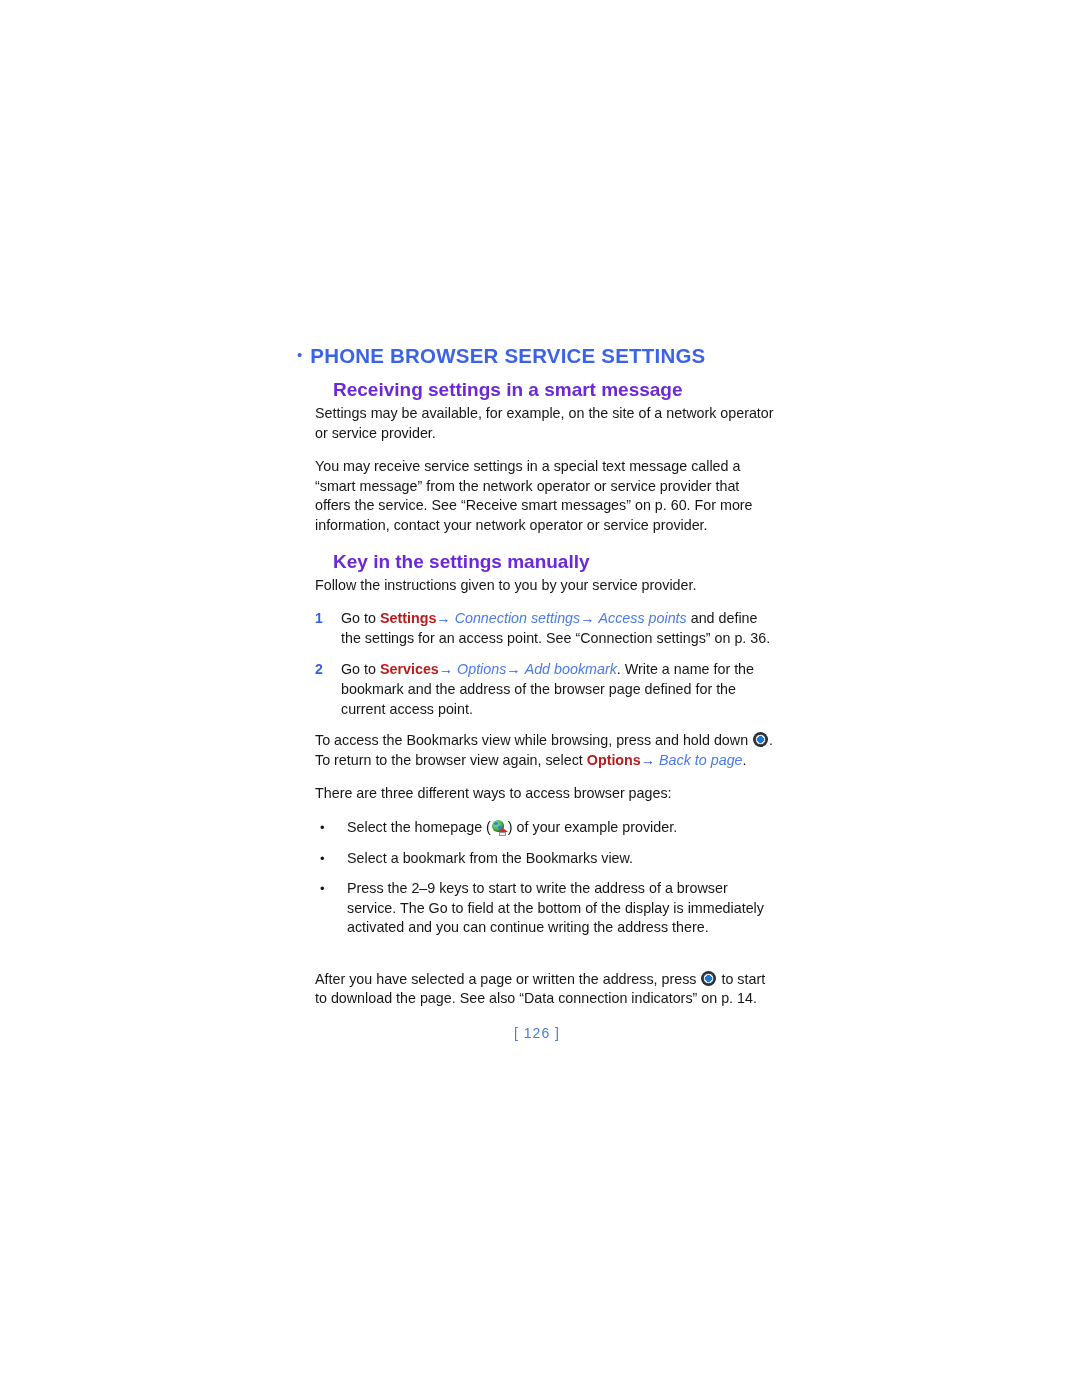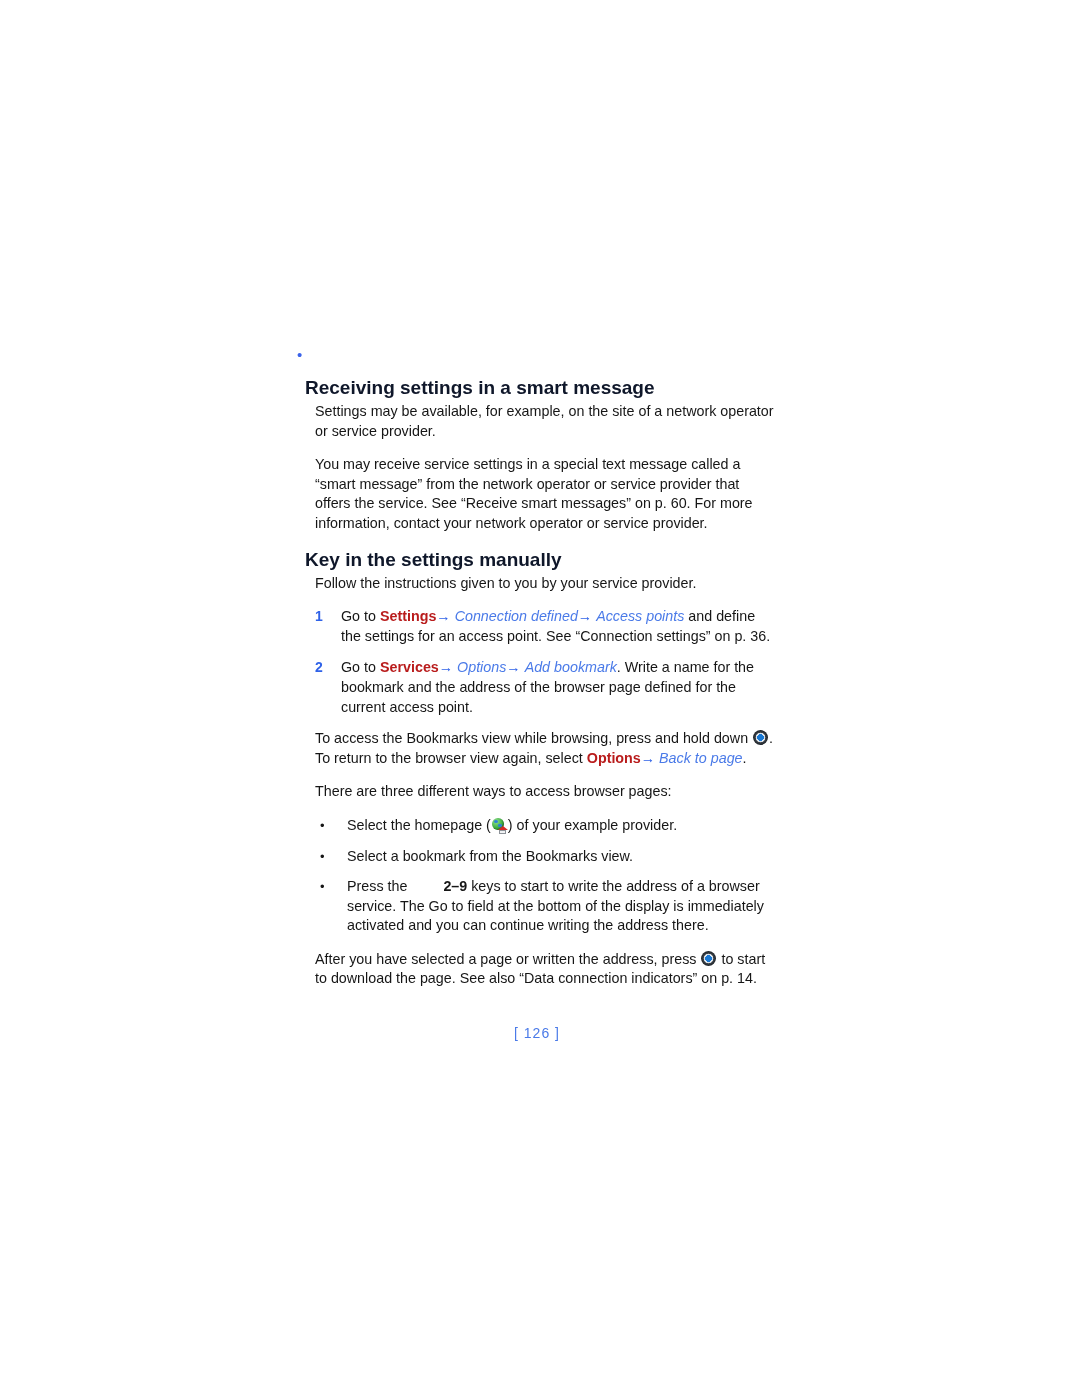--- a/index.html
+++ b/index.html
@@ -37,25 +37,25 @@
   }
   .h1 {
     color: #3b63ea;
     font-size: 20.5px;
     font-weight: bold;
     letter-spacing: 0.2px;
     line-height: 24px;
     margin: 0;
   }
   .h2 {
-    color: #0f172a;
+    color: #6d28d9;
     font-size: 19px;
     font-weight: bold;
     line-height: 23px;
-    margin: 0 0 3px 8px;
+    margin: 0 0 3px 36px;
   }
   .h2.spaced {
     margin-top: 20px;
   }
 
   
   .para {
     color: #161616;
     font-size: 14.3px;
     line-height: 19.6px;
@@ -73,22 +73,21 @@
   .i-blue {
     color: #4a7ae8;
     font-style: italic;
   }
   .arrow {
     color: #2f62e8;
     font-weight: normal;
   }
   .bold-dark {
     color: #161616;
-    font-weight: bold;
-    margin-left: 32px;
+    font-weight: normal;
   }
 
   
   .num-list {
     margin: 0 0 0 18px;
     padding: 0;
     list-style: none;
   }
   .num-item {
     display: flex;
@@ -229,36 +228,37 @@
   }
 </style>
 </head>
 <body>
 
 <div class="page">
   <div class="content">
 
     <div class="h1-row">
       <span class="h1-bullet">•</span>
+      <h1 class="h1">PHONE BROWSER SERVICE SETTINGS</h1>
     </div>
 
     <h2 class="h2">Receiving settings in a smart message</h2>
 
     <p class="para">Settings may be available, for example, on the site of a network operator or service provider.</p>
 
     <p class="para">You may receive service settings in a special text message called a “smart message” from the network operator or service provider that offers the service. See “Receive smart messages” on p. 60. For more information, contact your network operator or service provider.</p>
 
     <h2 class="h2">Key in the settings manually</h2>
 
     <p class="para">Follow the instructions given to you by your service provider.</p>
 
     <ol class="num-list">
       <li class="num-item">
         <span class="num-marker">1</span>
-        <span class="num-body"><span>Go to </span><span class="b-blue">Settings</span><span class="arrow">→</span> <span class="i-blue">Connection defined</span><span class="arrow">→</span> <span class="i-blue">Access points</span><span> and define the settings for an access point. See “Connection settings” on p. 36.</span></span>
+        <span class="num-body"><span>Go to </span><span class="b-blue">Settings</span><span class="arrow">→</span> <span class="i-blue">Connection settings</span><span class="arrow">→</span> <span class="i-blue">Access points</span><span> and define the settings for an access point. See “Connection settings” on p. 36.</span></span>
       </li>
       <li class="num-item">
         <span class="num-marker">2</span>
         <span class="num-body"><span>Go to </span><span class="b-blue">Services</span><span class="arrow">→</span> <span class="i-blue">Options</span><span class="arrow">→</span> <span class="i-blue">Add bookmark</span><span>. Write a name for the bookmark and the address of the browser page defined for the current access point.</span></span>
       </li>
     </ol>
 
 
     <p class="para nospace"><span>To access the Bookmarks view while browsing, press and hold down </span><span class="icon-joystick"></span><span>.</span><br><span>To return to the browser view again, select </span><span class="b-blue">Options</span><span class="arrow">→</span> <span class="i-blue">Back to page</span><span>.</span></p>
 
@@ -276,18 +276,18 @@
       <li class="bul-item">
         <span class="bul-marker">•</span>
         <span class="bul-body">Select a bookmark from the Bookmarks view.</span>
       </li>
       <li class="bul-item">
         <span class="bul-marker">•</span>
         <span class="bul-body"><span>Press the </span><span class="bold-dark">2–9</span><span> keys to start to write the address of a browser service. The Go to field at the bottom of the display is immediately activated and you can continue writing the address there.</span></span>
       </li>
     </ul>
 
-    <p class="para" style="margin-top:14px;"><span>After you have selected a page or written the address, press </span><span class="icon-joystick"></span><span> to start to download the page. See also “Data connection indicators” on p. 14.</span></p>
+    <p class="para" style="margin-top:32px;"><span>After you have selected a page or written the address, press </span><span class="icon-joystick"></span><span> to start to download the page. See also “Data connection indicators” on p. 14.</span></p>
 
     <div class="page-number">[ 126 ]</div>
 
   </div>
 </div>
 
 </body></html>

